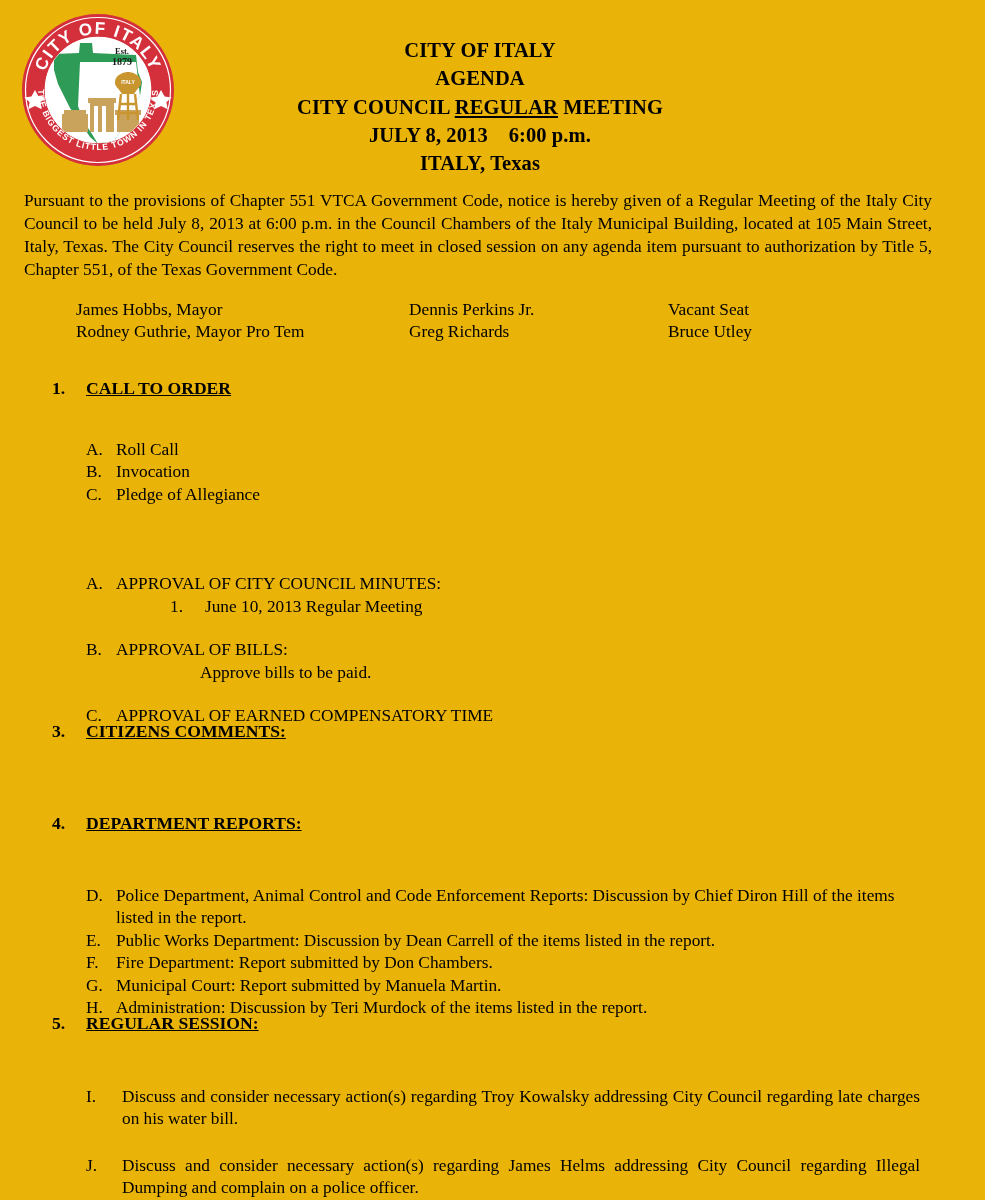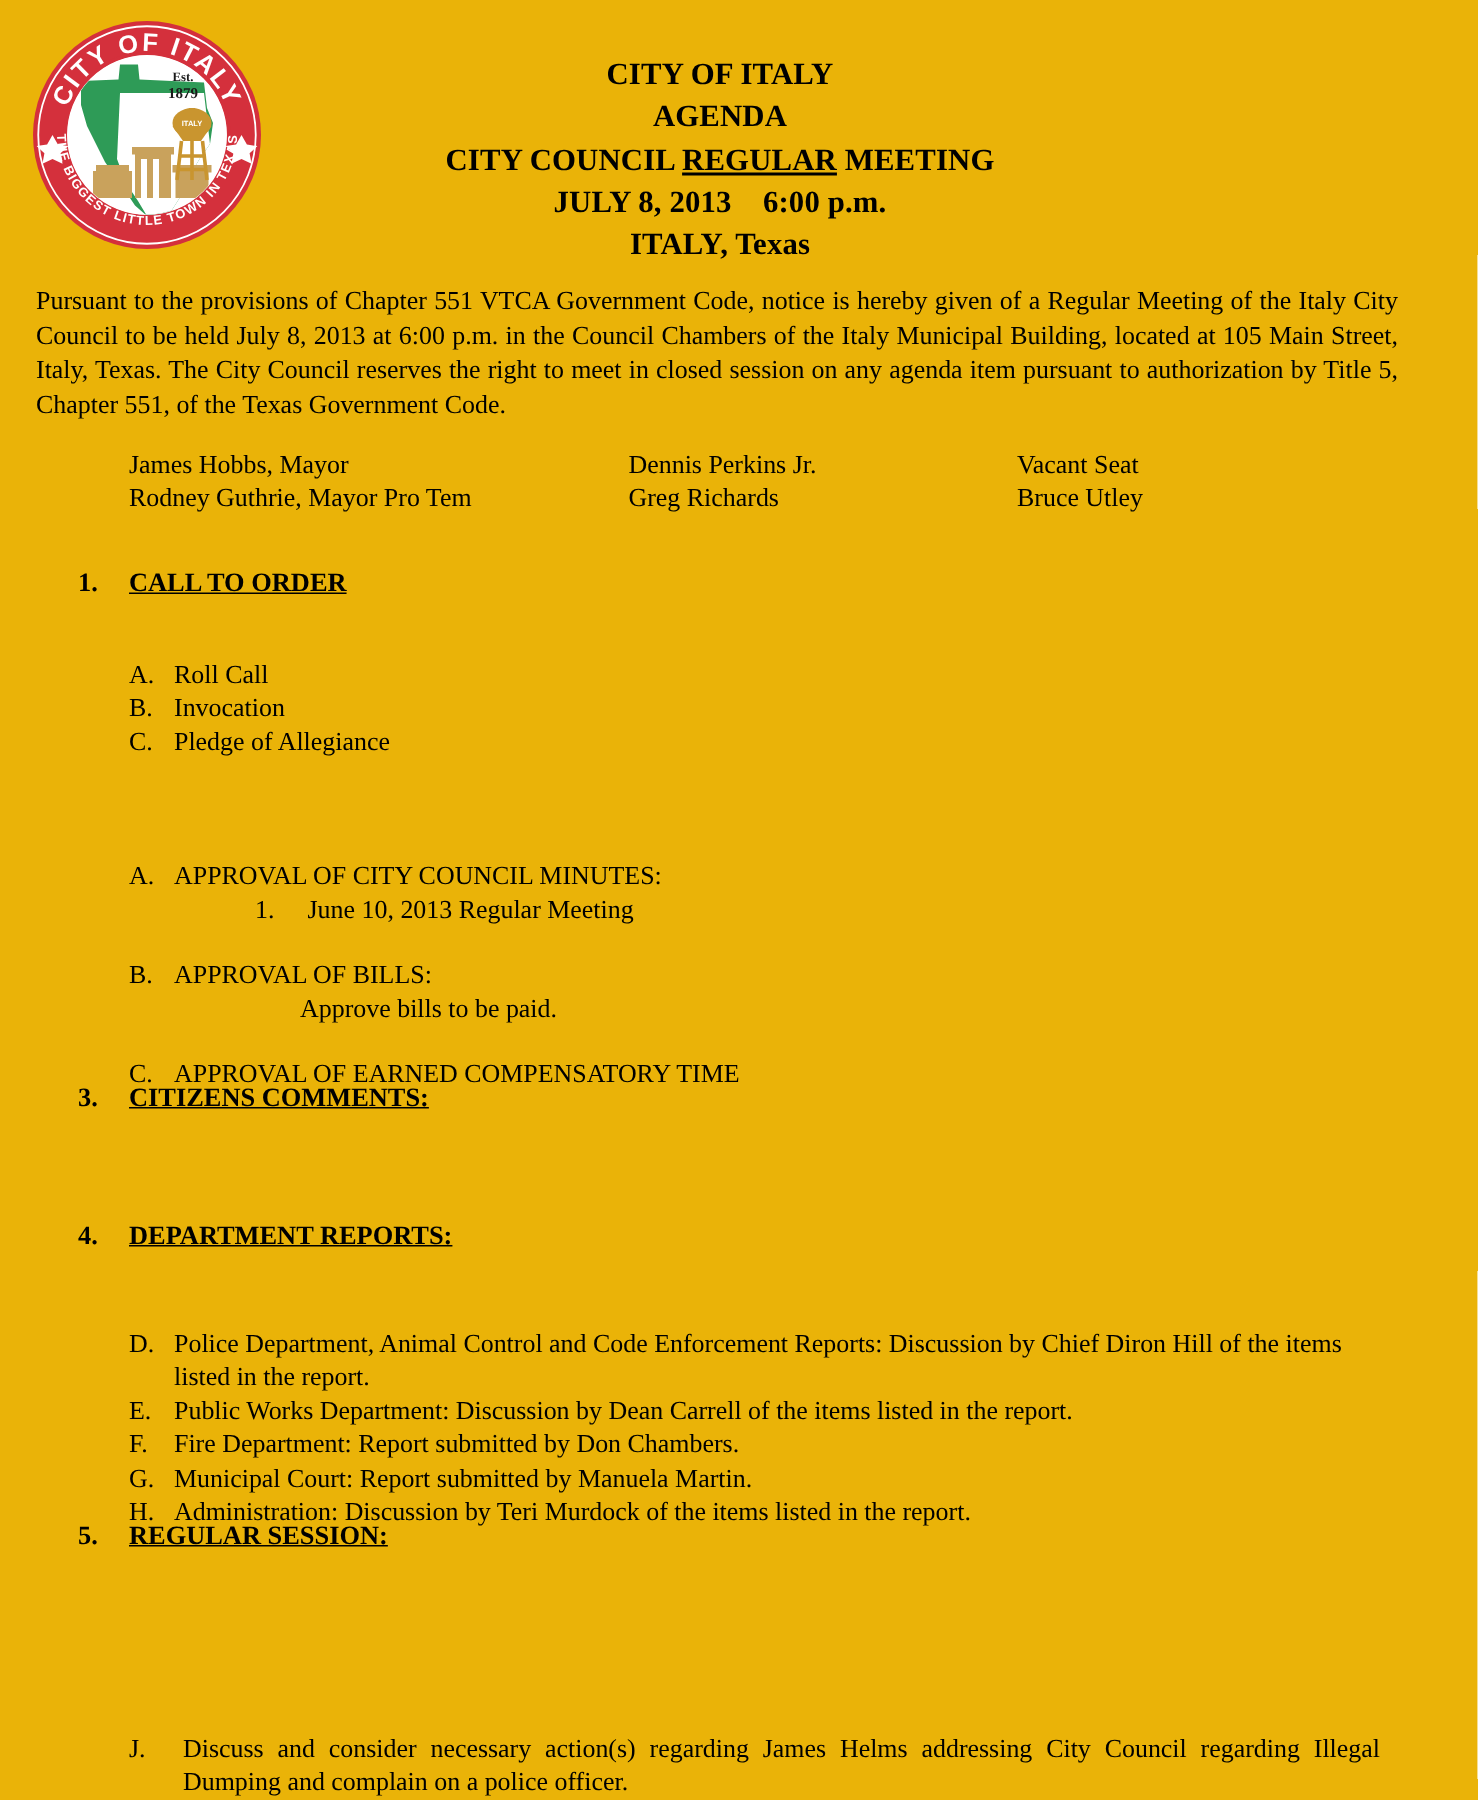--- a/index.html
+++ b/index.html
@@ -54,21 +54,21 @@
     width: 908px;
     font-size: 17.3px;
     line-height: 1.325;
     text-align: justify;
     text-justify: inter-word;
   }
 
   
   .names {
     position: absolute;
-    left: 86px;
+    left: 76px;
     top: 299px;
     width: 820px;
     font-size: 17.3px;
     line-height: 1.29;
   }
   .names .row { display: block; white-space: nowrap; }
   .names .c1 { display: inline-block; width: 333px; }
   .names .c2 { display: inline-block; width: 259px; }
   .names .c3 { display: inline-block; }
 
@@ -244,18 +244,21 @@
     <div class="lrow"><span class="mk">E.</span><span>Public Works Department: Discussion by Dean Carrell of the items listed in the report.</span></div>
     <div class="lrow"><span class="mk">F.</span><span>Fire Department:  Report submitted by Don Chambers.</span></div>
     <div class="lrow"><span class="mk">G.</span><span>Municipal Court: Report submitted by Manuela Martin.</span></div>
     <div class="lrow"><span class="mk">H.</span><span>Administration:  Discussion by Teri Murdock of the items listed in the report.</span></div>
   </div>
 
   <div class="section-head" style="left:0; top:1013px;">
     <span class="num">5.</span><span class="title">REGULAR SESSION:</span>
   </div>
 
+  <div class="block just" style="left:86px; top:1058px; width:834px;">
+    <div class="lrow just" style="padding-left:36px; text-indent:-36px;"><span class="mk" style="width:36px;">I.</span><span>Discuss and consider necessary action(s) regarding Troy Kowalsky addressing City Council regarding late charges on his water bill.</span></div>
+  </div>
 
   <div class="block just" style="left:86px; top:1127px; width:834px;">
     <div class="lrow just" style="padding-left:36px; text-indent:-36px;"><span class="mk" style="width:36px;">J.</span><span>Discuss and consider necessary action(s) regarding James Helms addressing City Council regarding Illegal Dumping and complain on a police officer.</span></div>
   </div>
 
 </div>
 
 </body></html>

